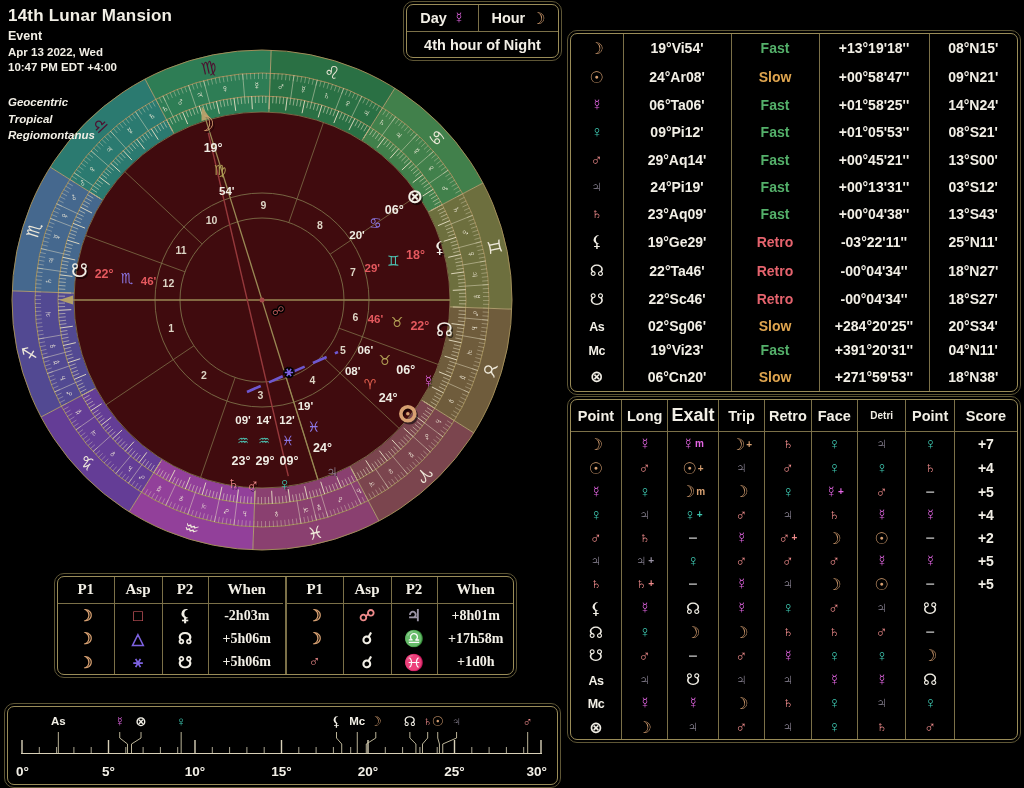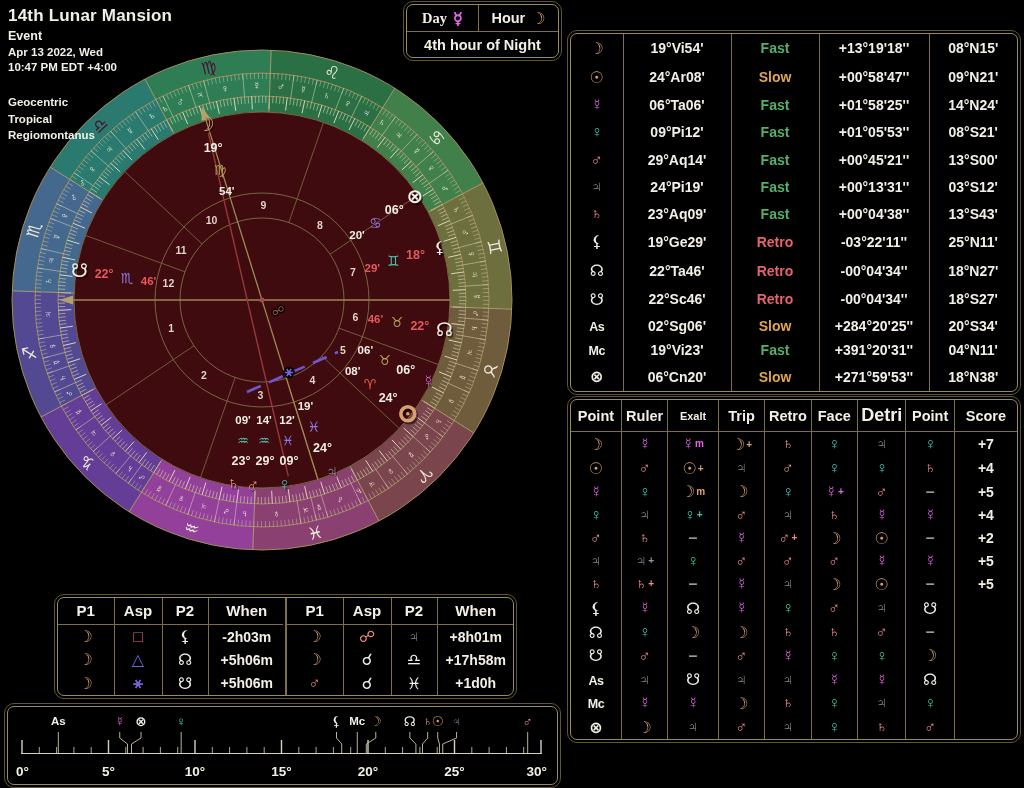--- a/index.html
+++ b/index.html
@@ -4,41 +4,41 @@
 <style>
   html,body{margin:0;padding:0;background:#000;}
   body{width:1024px;height:788px;overflow:hidden;font-family:"Liberation Sans","DejaVu Sans",sans-serif;color:#f2efe6;}
   .stage{position:relative;width:1024px;height:788px;background:#000;}
   svg text{font-family:"Liberation Sans","DejaVu Sans",sans-serif;}
 
   .hdr{position:absolute;left:8px;top:6px;z-index:5;}
   .hdr .t{font-size:17px;font-weight:bold;letter-spacing:.2px;}
   .hdr .s{font-size:12.5px;font-weight:bold;margin-top:3px;}
   .hdr .d{font-size:11.5px;font-weight:bold;margin-top:3px;}
-  .hdr .n{font-size:11.5px;font-weight:bold;margin-top:1px;line-height:1.35;}
+  .hdr .n{font-size:11.5px;font-weight:bold;font-style:italic;margin-top:1px;line-height:1.35;}
   .hdr .nblock{margin-top:22px;}
 
   .panel{position:absolute;background:#000;border:1px solid #9a8c58;outline:1px solid #5e5635;outline-offset:2px;border-radius:7px;overflow:hidden;}
   table{border-collapse:collapse;table-layout:fixed;width:100%;height:100%;}
   th{font-size:15px;font-weight:bold;color:#f2efe6;border-bottom:1px solid #7b7048;padding:2px 0;}
   td{font-size:14px;font-weight:bold;text-align:center;padding:0;}
   th,td{text-align:center;}
   td.bl,th.bl{border-left:1px solid #7b7048;}
   .g{font-weight:bold;font-size:16px;}
   .sm{font-size:10px;font-weight:bold;vertical-align:2px;margin-left:1px;}
   .tx{font-size:12.5px;font-weight:bold;letter-spacing:-.5px;}
 
   #daybox{position:absolute;left:406px;top:4px;width:151px;height:52px;z-index:5;}
   #daybox .row1{display:flex;height:26px;border-bottom:1px solid #7b7048;}
   #daybox .cell{flex:1;display:flex;align-items:center;justify-content:center;gap:6px;font-size:14.5px;font-weight:bold;}
-  #daybox .cell.first{border-right:1px solid #7b7048;flex:0 0 71px;font-family:Liberation Serif, serif;}
+  #daybox .cell.first{border-right:1px solid #7b7048;flex:0 0 71px;}
   #daybox .row2{height:25px;display:flex;align-items:center;justify-content:center;font-size:14.5px;font-weight:bold;}
 
   #wheel{position:absolute;left:0;top:0;z-index:1;}
-  #aspects-panel{left:57px;top:597px;width:455px;height:97px;display:flex;}
+  #aspects-panel{left:57px;top:576px;width:455px;height:97px;display:flex;font-family:Liberation Serif, serif;}
   #aspects-panel .half{flex:1;height:100%;}
   #aspects-panel .half.second{border-left:2px solid #7b7048;box-shadow:-3px 0 0 -1px #000, -2px 0 0 -1px #7b7048;}
   #ruler-panel{left:7px;top:706px;width:549px;height:77px;}
   #pos-panel{left:570px;top:33px;width:446px;height:357px;}
   #dig-panel{left:570px;top:399px;width:446px;height:339px;}
 </style>
 </head>
 <body>
 
 <div class="stage">
@@ -1142,26 +1142,26 @@
           <col style="width:46px">
           <col style="width:46px">
           <col style="width:46px">
           <col style="width:48px">
           <col style="width:48px">
           <col style="width:62px">
         </colgroup>
         <tbody>
           <tr>
             <th class="" style="font-size:14.5px">Point</th>
-            <th class="bl" style="font-size:14.5px">Ruler</th>
-            <th class="bl" style="font-size:11px">Exalt</th>
+            <th class="bl" style="font-size:14.5px">Long</th>
+            <th class="bl" style="font-size:18px">Exalt</th>
             <th class="bl" style="font-size:14.5px">Trip</th>
             <th class="bl" style="font-size:14.5px">Retro</th>
             <th class="bl" style="font-size:14.5px">Face</th>
-            <th class="bl" style="font-size:18px">Detri</th>
+            <th class="bl" style="font-size:10px">Detri</th>
             <th class="bl" style="font-size:14.5px">Point</th>
             <th class="bl" style="font-size:14.5px">Score</th>
           </tr>
           <tr>
             <td><span class="g" style="color:#d7a071;">☽</span></td>
             <td class="bl"><span class="g" style="color:#e466e4;">☿</span></td>
             <td class="bl"><span class="g" style="color:#e466e4;">☿</span><span class="sm" style="color:#e466e4">m</span></td>
             <td class="bl"><span class="g" style="color:#d7a071;">☽</span><span class="sm" style="color:#d7a071">+</span></td>
             <td class="bl"><span class="g" style="color:#ef8b8b;">♄</span></td>
             <td class="bl"><span class="g" style="color:#3ec9b2;">♀</span></td>

